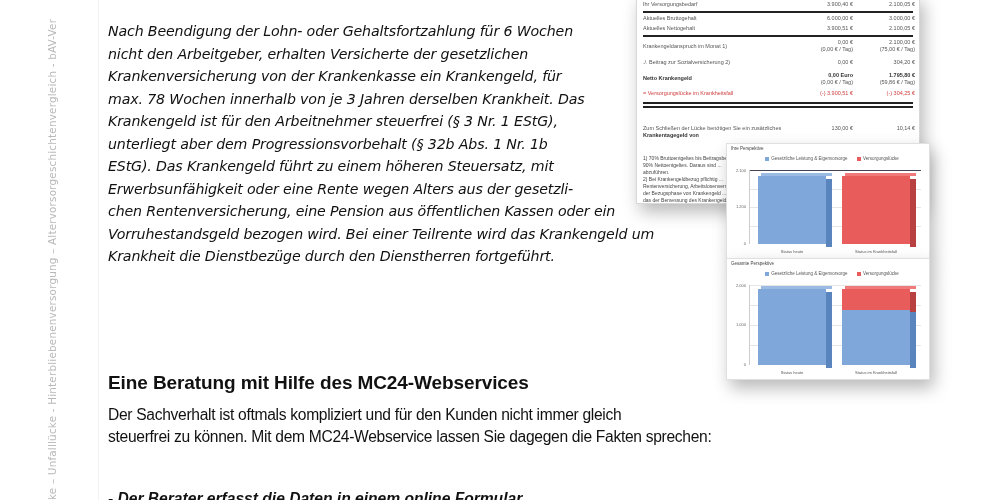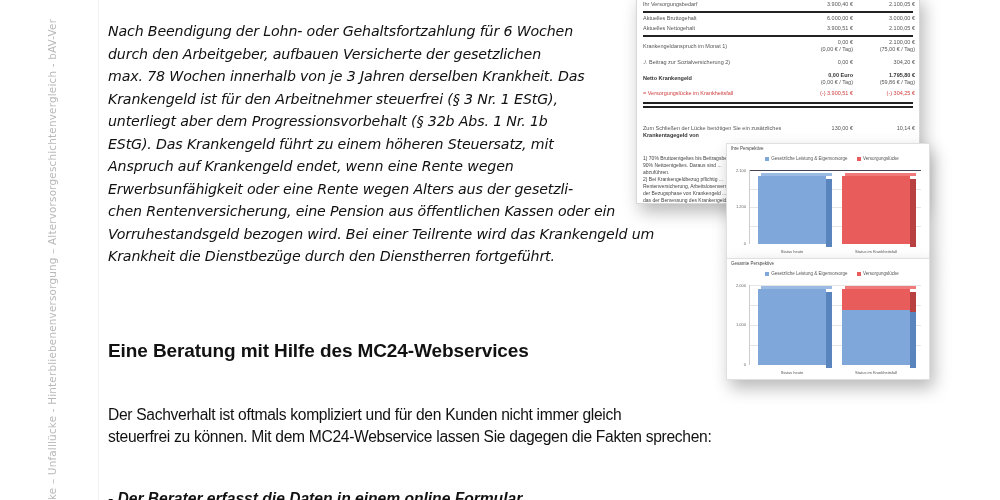--- a/index.html
+++ b/index.html
@@ -4,21 +4,21 @@
 <style>
   html, body { margin:0; padding:0; }
   body { width:1000px; height:500px; overflow:hidden; background:#ffffff; position:relative; font-family:"DejaVu Sans", sans-serif; color:#1a1a1a; }
   .side-strip { position:absolute; left:0; top:0; width:100px; height:500px; }
   .side-text { position:absolute; left:46px; top:500px; transform-origin:0 0; transform:rotate(-90deg); white-space:nowrap; font-family:"DejaVu Sans", sans-serif; font-size:10.4px; letter-spacing:0.2px; color:#b8b8b8; }
   .side-rule { position:absolute; left:98px; top:0; width:1px; height:500px; background:#f2f2f2; }
 
   .para-italic { position:absolute; left:108px; top:20px; width:540px; font-family:"DejaVu Sans", sans-serif; font-style:italic; font-size:14.2px; line-height:22.5px; color:#111; letter-spacing:-0.15px; }
   .para-italic span { display:block; white-space:nowrap; }
 
-  .heading { position:absolute; left:108px; top:340px; font-family:"Liberation Sans", sans-serif; font-weight:bold; font-size:19px; color:#111; letter-spacing:-0.1px; }
+  .heading { position:absolute; left:108px; top:372px; font-family:"Liberation Sans", sans-serif; font-weight:bold; font-size:19px; color:#111; letter-spacing:-0.1px; }
   .body-para { position:absolute; left:108px; top:404px; width:800px; font-family:"Liberation Sans", sans-serif; font-size:15.6px; line-height:22px; color:#111; letter-spacing:-0.3px; }
   .body-para span { display:block; white-space:nowrap; }
   .bullet { position:absolute; left:108px; top:490px; font-family:"Liberation Sans", sans-serif; font-style:italic; font-weight:bold; font-size:15.6px; color:#111; white-space:nowrap; }
 
   
   .card { position:absolute; background:#fff; box-shadow: 4px 8px 16px rgba(0,0,0,0.28); }
   .table-card { left:636px; top:-6px; width:282px; height:208px; border:1px solid #d8d8d8; }
   .trow { position:absolute; left:6px; right:6px; font-size:5.5px; color:#555; font-family:"Liberation Sans", sans-serif; }
   .trow .c1 { position:absolute; left:0; }
   .trow .c2 { position:absolute; left:150px; width:60px; text-align:right; }
@@ -45,26 +45,26 @@
 </head>
 <body>
 
 <div class="side-strip">
   <div class="side-text">ke – Unfalllücke - Hinterbliebenenversorgung – Altervorsorgeschichtenvergleich - bAV-Ver</div>
   <div class="side-rule"></div>
 </div>
 
 <div class="para-italic">
   <span>Nach Beendigung der Lohn- oder Gehaltsfortzahlung für 6 Wochen</span>
-  <span>durch den Arbeitgeber, aufbauen Versicherte der gesetzlichen</span>
+  <span>nicht den Arbeitgeber, erhalten Versicherte der gesetzlichen</span>
+  <span>Krankenversicherung von der Krankenkasse ein Krankengeld, für</span>
   <span>max. 78 Wochen innerhalb von je 3 Jahren derselben Krankheit. Das</span>
   <span>Krankengeld ist für den Arbeitnehmer steuerfrei (§ 3 Nr. 1 EStG),</span>
   <span>unterliegt aber dem Progressionsvorbehalt (§ 32b Abs. 1 Nr. 1b</span>
   <span>EStG). Das Krankengeld führt zu einem höheren Steuersatz, mit</span>
-  <span>Anspruch auf Krankengeld endet, wenn eine Rente wegen</span>
   <span>Erwerbsunfähigkeit oder eine Rente wegen Alters aus der gesetzli-</span>
   <span>chen Rentenversicherung, eine Pension aus öffentlichen Kassen oder ein</span>
   <span>Vorruhestandsgeld bezogen wird. Bei einer Teilrente wird das Krankengeld um</span>
   <span>Krankheit die Dienstbezüge durch den Dienstherren fortgeführt.</span>
 </div>
 
 <div class="heading">Eine Beratung mit Hilfe des MC24-Webservices</div>
 
 <div class="body-para">
   <span>Der Sachverhalt ist oftmals kompliziert und für den Kunden nicht immer gleich</span>

